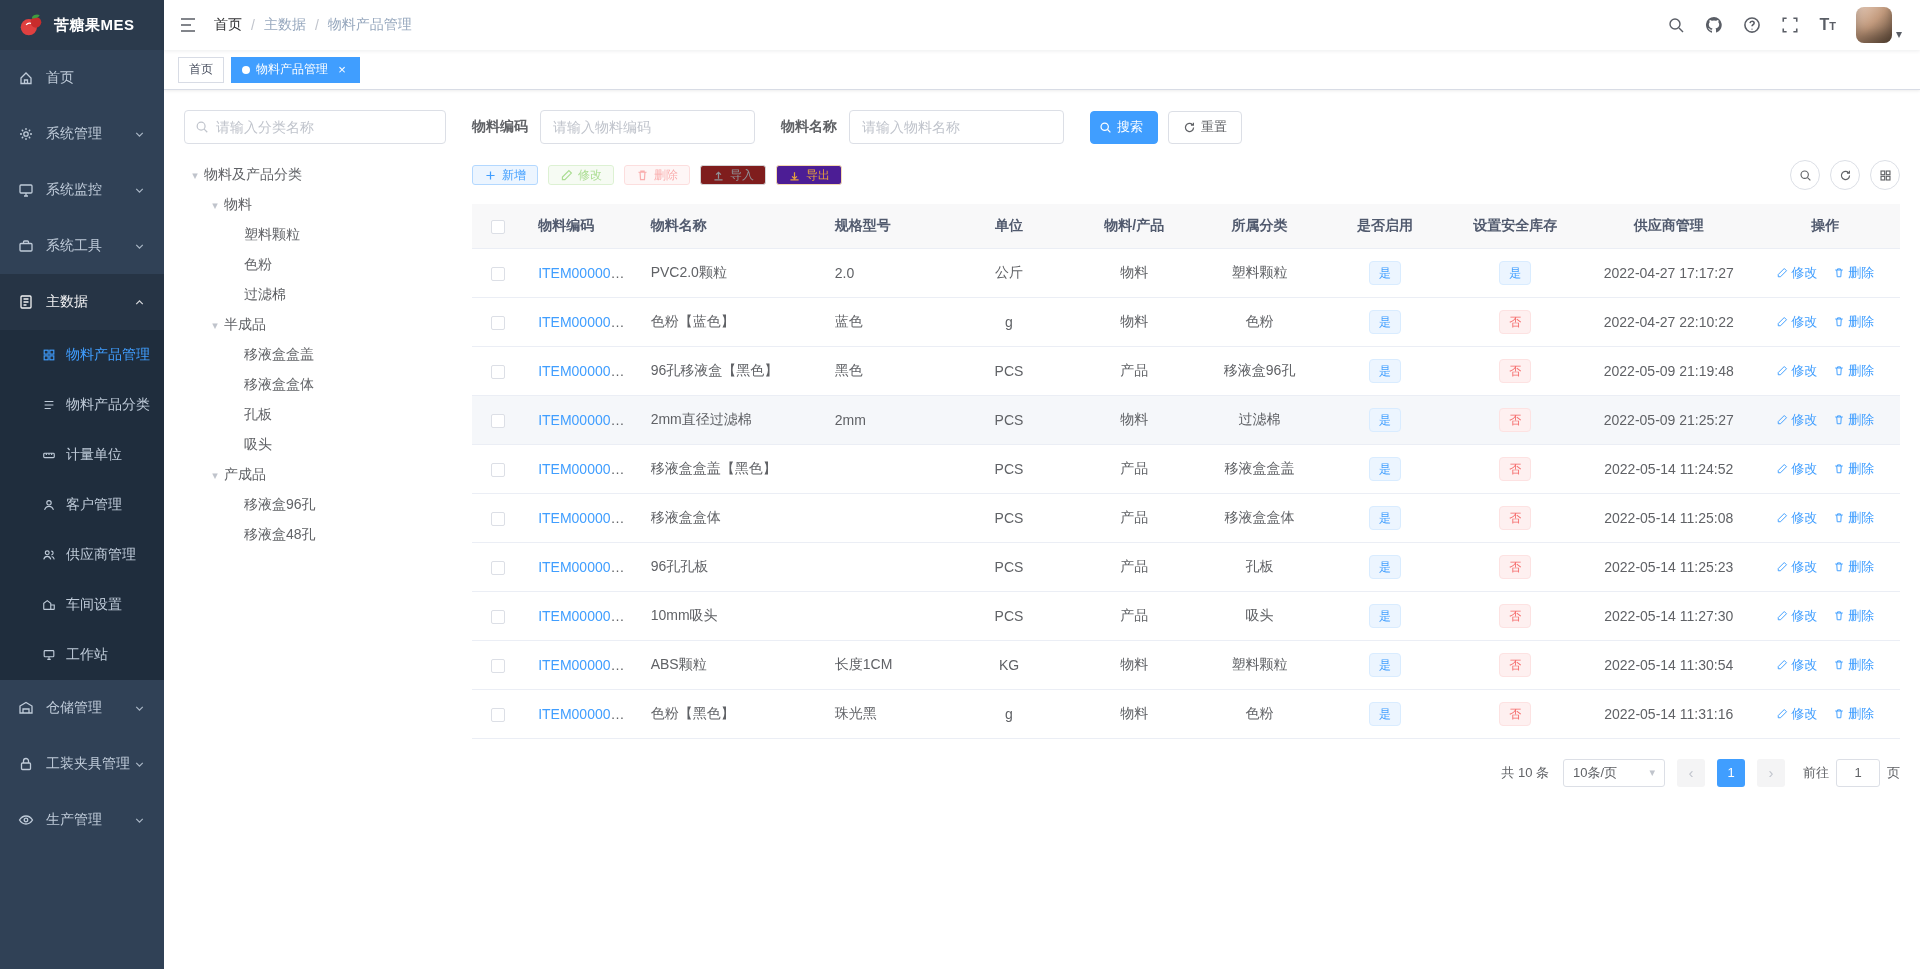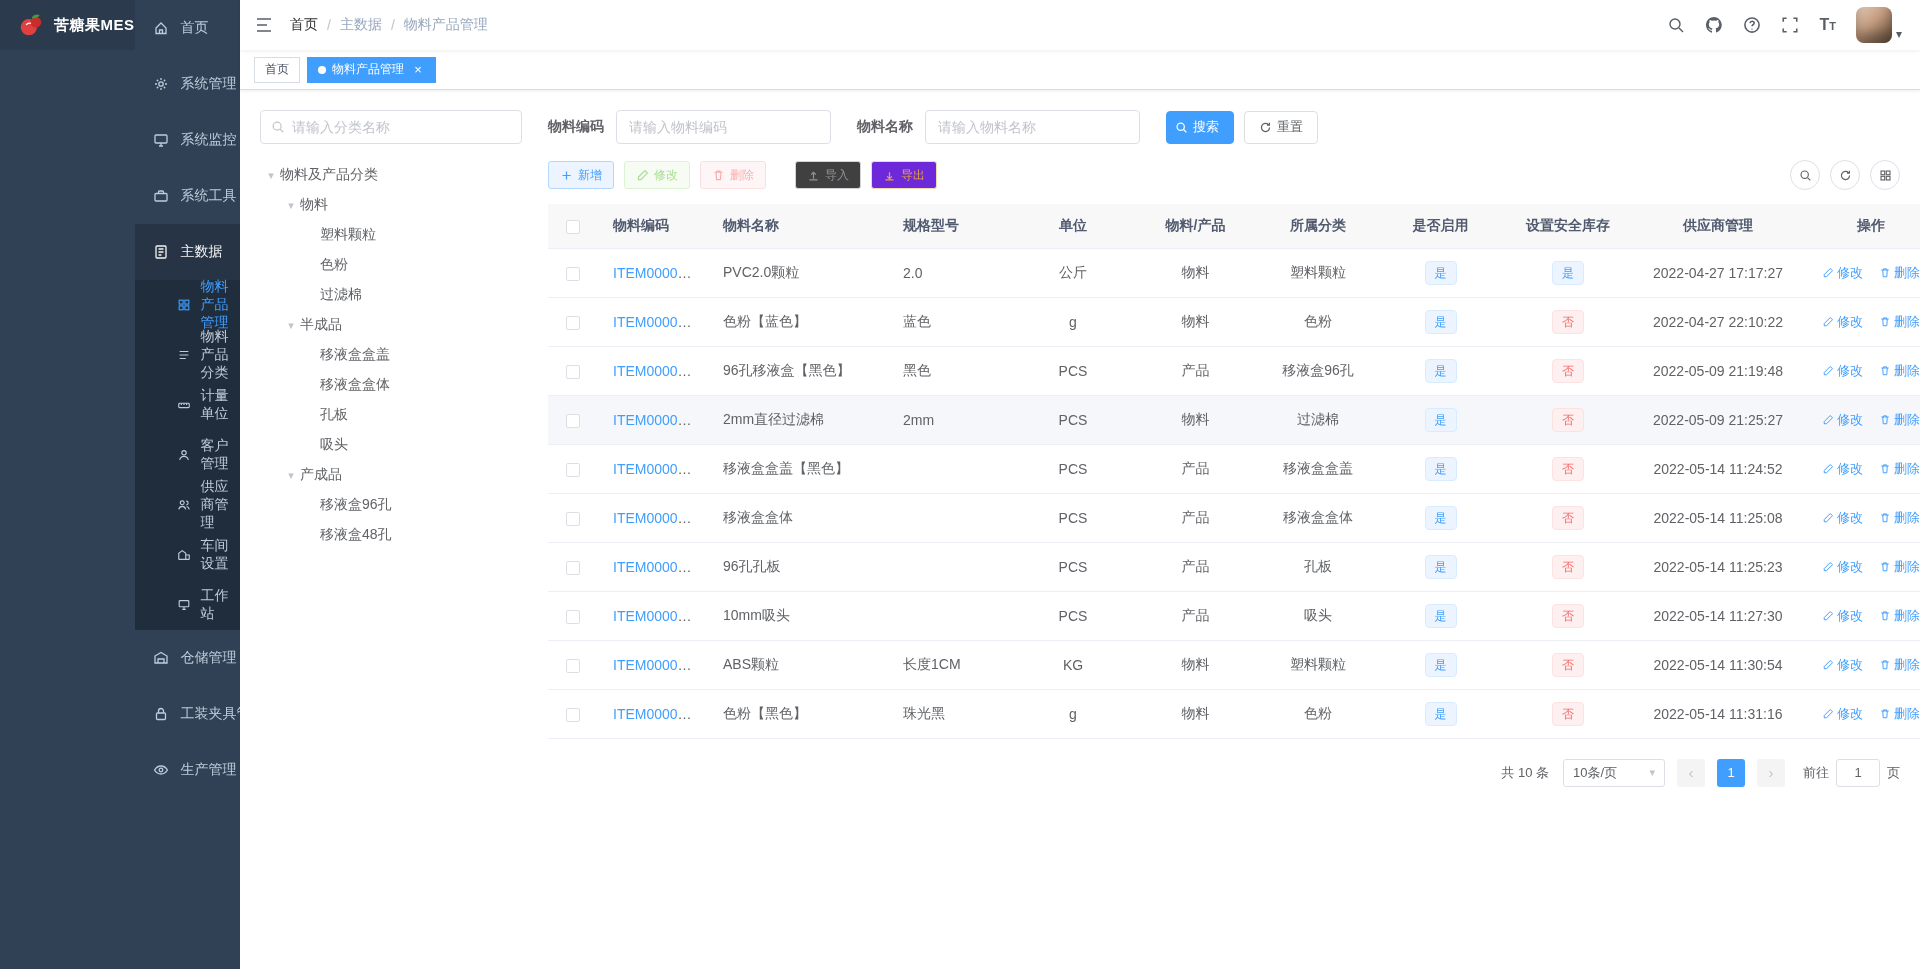--- a/index.html
+++ b/index.html
@@ -3,21 +3,21 @@
 <meta charset="utf-8">
 <style>
   * { margin:0; padding:0; box-sizing:border-box; }
   html,body { width:1920px; height:969px; overflow:hidden; }
   body { font-family:"Liberation Sans","DejaVu Sans",sans-serif; font-size:14px; color:#303133; background:#fff; }
   svg { display:block; }
 
   .app { display:flex; width:1920px; height:969px; }
 
   
-  .sidebar { width:240px; flex-shrink:0; background:#304156; height:100%; display:flex; flex-direction:row; }
+  .sidebar { width:164px; flex-shrink:0; background:#304156; height:100%; display:flex; flex-direction:column; }
   .logo { height:50px; display:flex; align-items:center; gap:10px; padding-left:18px; background:#2b3a4c; flex-shrink:0; }
   .logo-icon { width:26px; height:26px; }
   .logo-title { color:#fff; font-weight:bold; font-size:15px; letter-spacing:.5px; }
   .menu { flex:1; overflow:hidden; }
   .menu-item { height:56px; display:flex; align-items:center; padding:0 18px; color:#bfcbd9; cursor:pointer; font-size:14px; white-space:nowrap; }
   .menu-item.expanded { background:#263445; color:#f4f4f5; }
   .mi { width:16px; height:16px; margin-right:12px; stroke:currentColor; fill:none; stroke-width:1.3; flex-shrink:0; }
   .menu-label { flex:1; }
   .chev { width:13px; height:13px; stroke:currentColor; fill:none; stroke-width:1.5; opacity:.85; }
   .chev.up { transform:rotate(180deg); }
@@ -73,26 +73,26 @@
   .filter-row { display:flex; align-items:center; margin-bottom:16px; }
   .f-label { font-weight:700; color:#606266; font-size:14px; margin-right:12px; white-space:nowrap; }
   .f-input { width:215px; height:34px; border:1px solid #dcdfe6; border-radius:4px; padding:0 12px; font-size:14px; color:#606266; margin-right:26px; font-family:inherit; outline:none; }
   .f-input::placeholder { color:#c0c4cc; }
   .btn { height:33px; border-radius:4px; padding:0 14px; font-size:13px; display:inline-flex; align-items:center; gap:5px; cursor:pointer; border:1px solid #dcdfe6; background:#fff; color:#606266; white-space:nowrap; font-family:inherit; }
   .btn svg { width:13px; height:13px; stroke:currentColor; fill:none; stroke-width:1.5; }
   .btn-primary { background:#409EFF; border-color:#409EFF; color:#fff;padding-left:8px; }
   .filter-row .btn + .btn { margin-left:10px; }
 
   .toolbar-row { display:flex; align-items:center; gap:10px; margin-bottom:14px; }
-  .btn-mini { height:28px; padding:0 11px; font-size:12px; border-radius:3px; }
+  .btn-mini { height:20px; padding:0 11px; font-size:12px; border-radius:3px; }
   .btn-plain-primary { color:#409EFF; background:#ecf5ff; border-color:#b3d8ff; }
   .btn-plain-success { color:#67c23a; background:#f0f9eb; border-color:#c2e7b0; }
   .btn-plain-danger  { color:#f56c6c; background:#fef0f0; border-color:#fbc4c4; }
-  .btn-plain-info    { color:#909399; background:#404040; border-color:#d3d4d6;margin-left:19px; }
-  .btn-plain-warning { color:#e6a23c; background:#6d28d9; border-color:#f5dab1; }
+  .btn-plain-info    { color:#909399; background:#7f1d1d; border-color:#d3d4d6; }
+  .btn-plain-warning { color:#e6a23c; background:#4c1d95; border-color:#f5dab1; }
   .is-disabled { opacity:.55; cursor:not-allowed; }
   .toolbar-right { margin-left:auto; display:flex; align-items:center; gap:10px; }
   .tool-circle { width:30px; height:30px; border-radius:50%; border:1px solid #dcdfe6; background:#fff; display:flex; align-items:center; justify-content:center; color:#606266; cursor:pointer; }
   .tool-circle svg { width:13px; height:13px; stroke:currentColor; fill:none; stroke-width:1.4; }
 
   .data-table { width:100%; border-collapse:collapse; table-layout:fixed; font-size:14px; color:#606266; }
   .data-table th { background:#f8f8f9; color:#515a6e; font-weight:700; height:44px; border-bottom:1px solid #ebeef5; text-align:center; padding:0 10px; white-space:nowrap; overflow:hidden; }
   .data-table td { height:49px; border-bottom:1px solid #ebeef5; text-align:center; padding:0 10px; white-space:nowrap; overflow:hidden; text-overflow:ellipsis; }
   .data-table th.a-left, .data-table td.a-left { text-align:left; padding-left:15px; }
   .t-row.hovered { background:#f5f7fa; }

